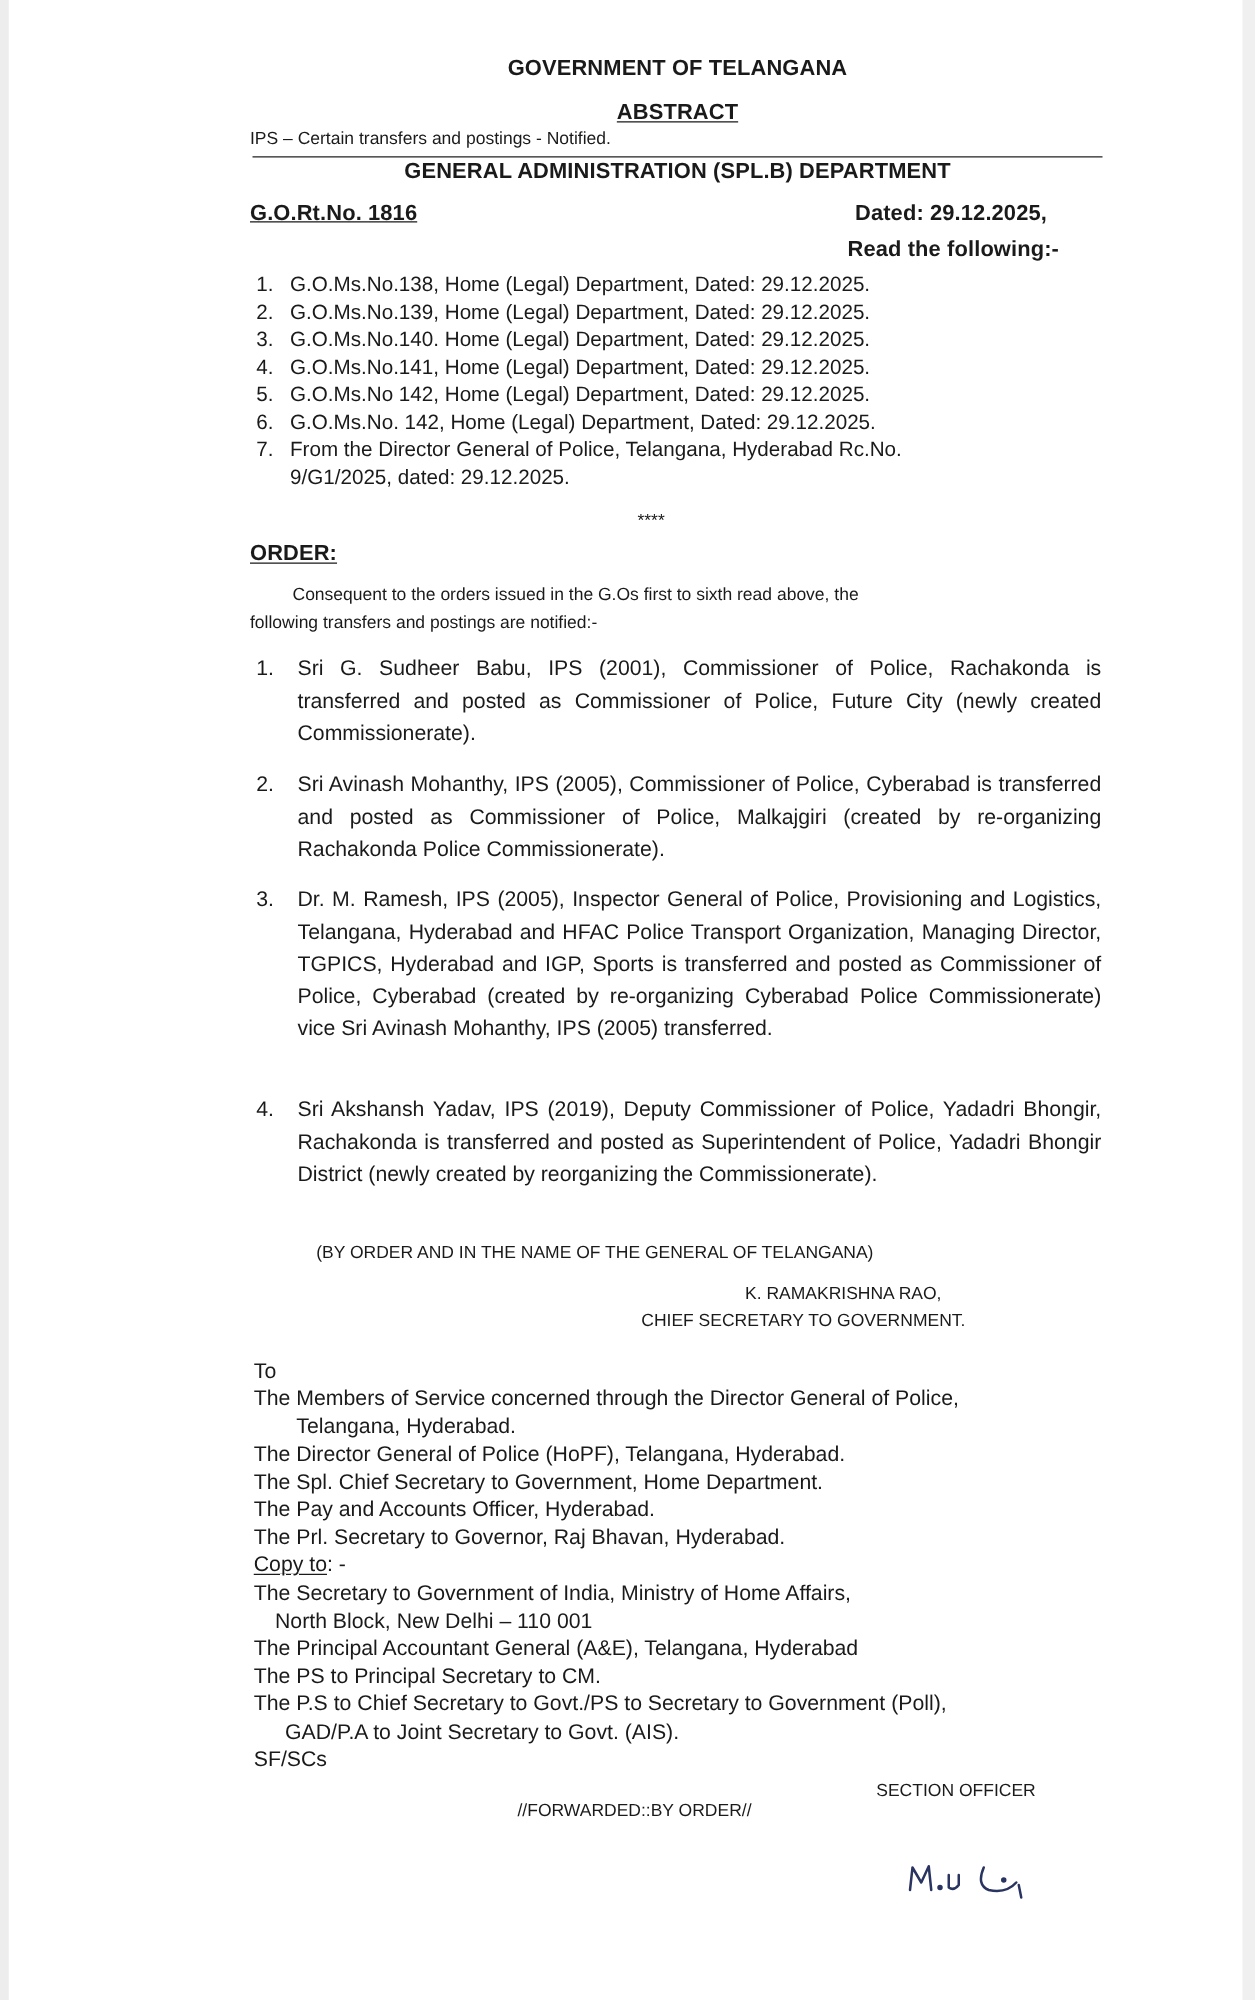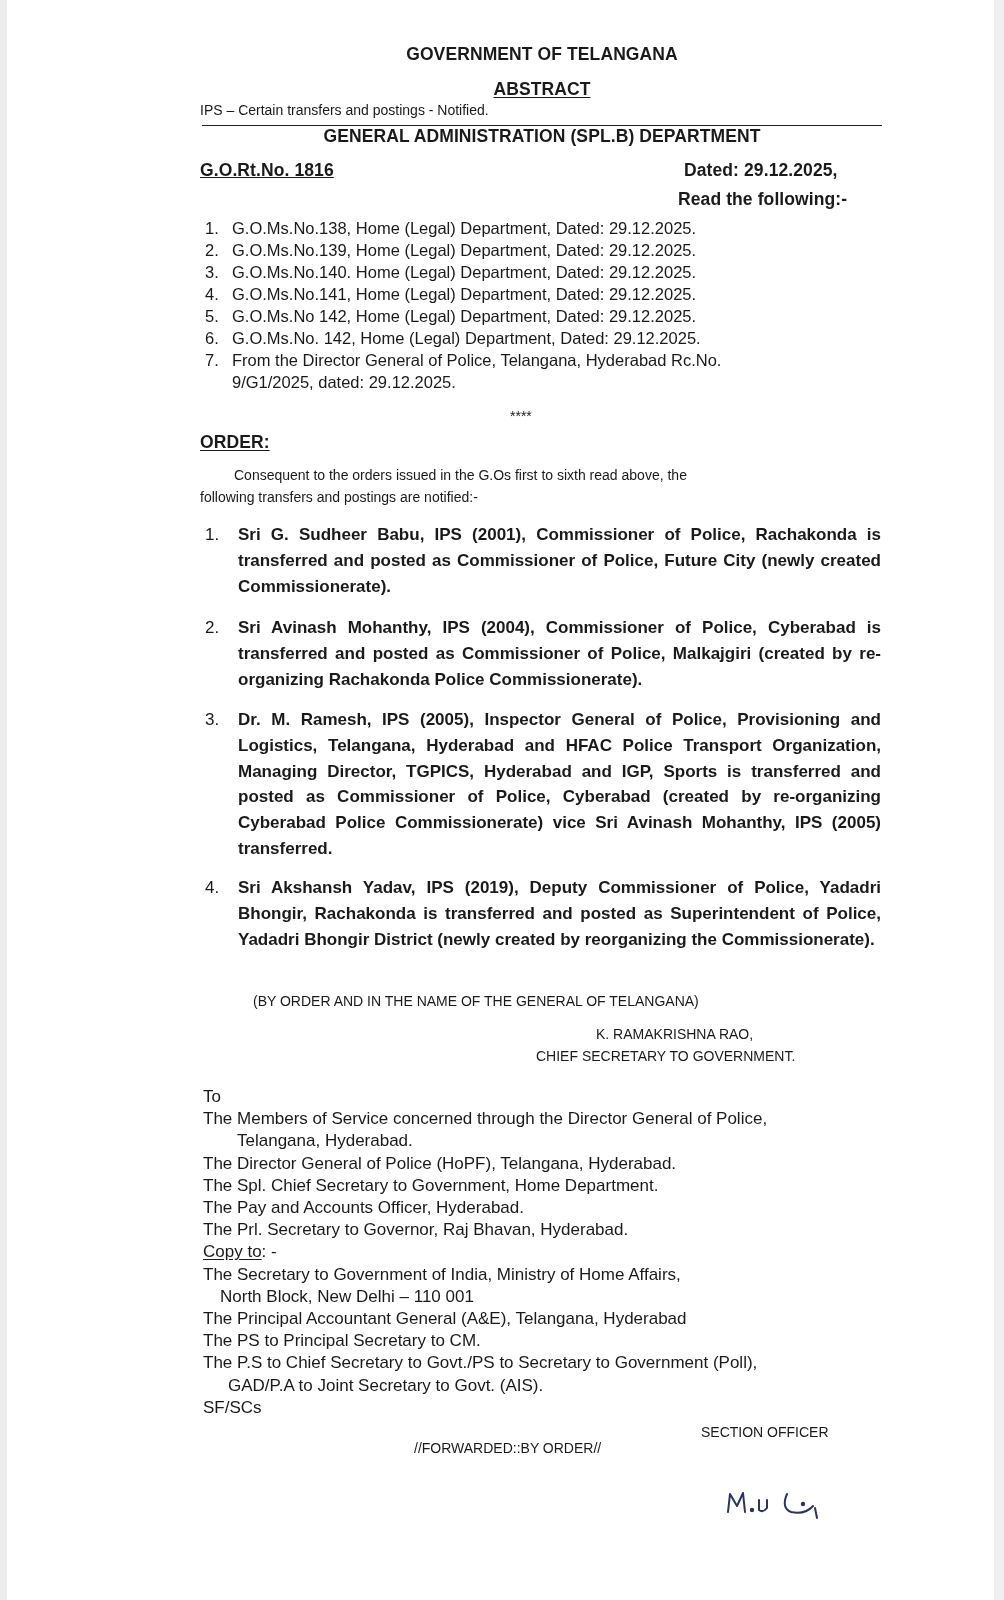--- a/index.html
+++ b/index.html
@@ -16,21 +16,21 @@
     .hdr { font-weight: bold; font-size: 17.5px; letter-spacing: 0.1px; }
     .title-center { left: 0; width: 1084px; text-align: center; }
     .txt { font-size: 14px; }
     .ul { text-decoration: underline; text-underline-offset: 2px; }
     .rule { position: absolute; left: 202px; width: 680px; height: 1px; background: #222; top: 125px; }
     .refs { position: absolute; left: 205px; top: 217px; font-size: 16.5px; line-height: 22px; }
     .refs .row { display: flex; }
     .refs .num { width: 27px; }
     .item { position: absolute; left: 205px; width: 676px; font-size: 17px; line-height: 25.8px; display: flex; }
     .item .num { width: 33px; flex: none; }
-    .item .body { flex: 1; text-align: justify; text-align-last: left; font-weight: bold; }
+    .item .body { flex: 1; text-align: justify; text-align-last: left; }
     .dist { position: absolute; left: 203px; font-size: 17px; line-height: 22.2px; }
     .dist .ind { padding-left: 34px; }
     .dist .ind2 { padding-left: 17px; }
     .dist .ind3 { padding-left: 25px; }
     .sig { position: absolute; left: 725px; top: 1488px; }
   </style>
 </head>
 <body>
 
 <div class="edge-left"></div>
@@ -87,34 +87,34 @@
   <div class="abs hdr ul" style="left:200px; top:432px;">ORDER:</div>
   <div class="abs txt" style="left:234px; top:467px;">Consequent to the orders issued in the G.Os first to sixth read above, the</div>
   <div class="abs txt" style="left:200px; top:489px;">following transfers and postings are notified:-</div>
 
   <div class="item" style="top:522px;">
     <span class="num">1.</span>
     <span class="body">Sri G. Sudheer Babu, IPS (2001), Commissioner of Police, Rachakonda is transferred and posted as Commissioner of Police, Future City (newly created Commissionerate).</span>
   </div>
   <div class="item" style="top:615px;">
     <span class="num">2.</span>
-    <span class="body">Sri Avinash Mohanthy, IPS (2004), Commissioner of Police, Cyberabad is transferred and posted as Commissioner of Police, Malkajgiri (created by re-organizing Rachakonda Police Commissionerate).</span>
+    <span class="body">Sri Avinash Mohanthy, IPS (2005), Commissioner of Police, Cyberabad is transferred and posted as Commissioner of Police, Malkajgiri (created by re-organizing Rachakonda Police Commissionerate).</span>
   </div>
   <div class="item" style="top:707px;">
     <span class="num">3.</span>
     <span class="body">Dr. M. Ramesh, IPS (2005), Inspector General of Police, Provisioning and Logistics, Telangana, Hyderabad and HFAC Police Transport Organization, Managing Director, TGPICS, Hyderabad and IGP, Sports is transferred and posted as Commissioner of Police, Cyberabad (created by re-organizing Cyberabad Police Commissionerate) vice Sri Avinash Mohanthy, IPS (2005) transferred.</span>
   </div>
   <div class="item" style="top:875px;">
     <span class="num">4.</span>
     <span class="body">Sri Akshansh Yadav, IPS (2019), Deputy Commissioner of Police, Yadadri Bhongir, Rachakonda is transferred and posted as Superintendent of Police, Yadadri Bhongir District (newly created by reorganizing the Commissionerate).</span>
   </div>
 
   <div class="abs txt" style="left:253px; top:993px;">(BY ORDER AND IN THE NAME OF THE GENERAL OF TELANGANA)</div>
   <div class="abs txt" style="left:596px; top:1026px;">K. RAMAKRISHNA RAO,</div>
-  <div class="abs txt" style="left:536px; top:1048px;">CHIEF SECRETARY TO GOVERNMENT.</div>
+  <div class="abs txt" style="left:513px; top:1048px;">CHIEF SECRETARY TO GOVERNMENT.</div>
 
   <div class="dist" style="top:1086px;">
     <div>To</div>
     <div>The Members of Service concerned through the Director General of Police,</div>
     <div class="ind">Telangana, Hyderabad.</div>
     <div>The Director General of Police (HoPF), Telangana, Hyderabad.</div>
     <div>The Spl. Chief Secretary to Government, Home Department.</div>
     <div>The Pay and Accounts Officer, Hyderabad.</div>
     <div>The Prl. Secretary to Governor, Raj Bhavan, Hyderabad.</div>
     <div><span class="ul">Copy to</span><span>: -</span></div>

